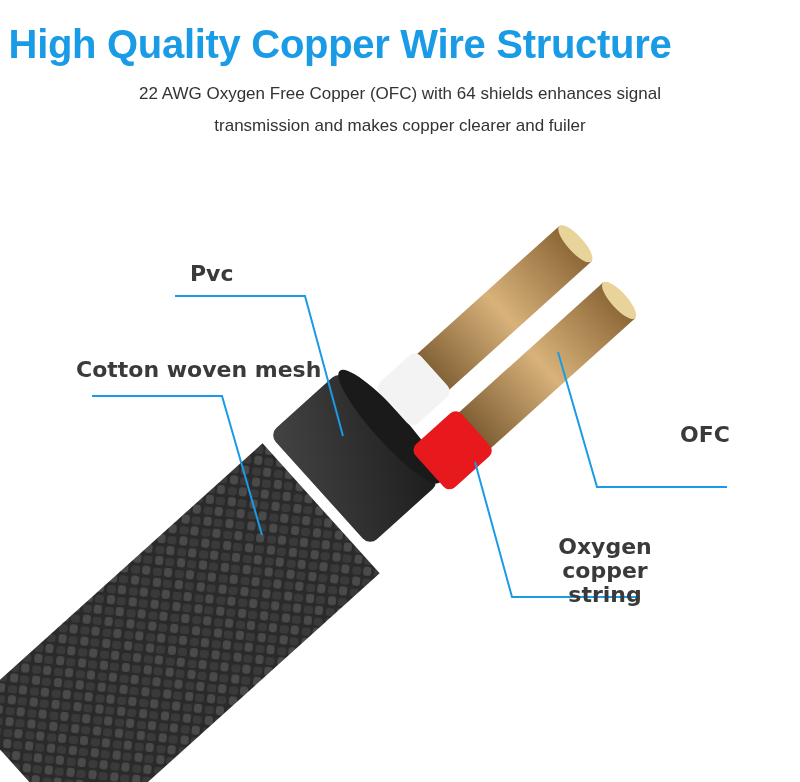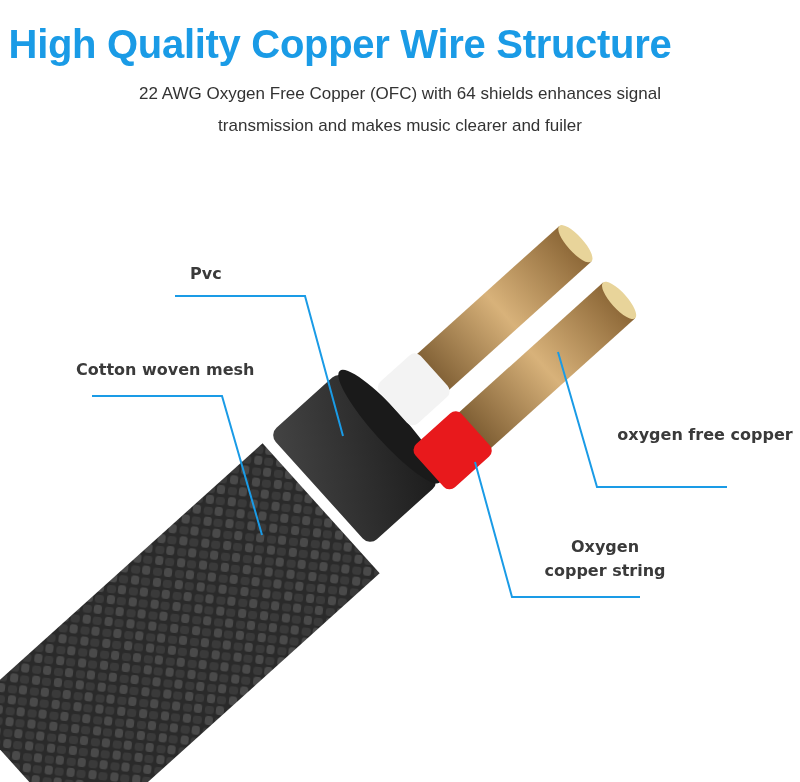--- a/index.html
+++ b/index.html
@@ -1,27 +1,27 @@
 <!DOCTYPE html>
 <html><head>
 <meta charset="utf-8">
 <style>
   html,body{margin:0;padding:0;background:#fff;}
   body{width:800px;height:782px;position:relative;overflow:hidden;font-family:"Liberation Sans",sans-serif;}
   .title{position:absolute;left:0;top:22px;width:680px;text-align:center;font-size:40px;font-weight:bold;color:#1a9be6;letter-spacing:-0.3px;}
   .sub{position:absolute;left:0;width:800px;text-align:center;font-size:17px;color:#333;}
-  .label{position:absolute;font-family:"DejaVu Sans",sans-serif;font-weight:bold;font-size:16px;color:#3a3a3a;text-align:center;line-height:24px;}
+  .label{position:absolute;font-family:"DejaVu Sans",sans-serif;font-weight:bold;font-size:22px;color:#3a3a3a;text-align:center;line-height:24px;}
   svg.art{position:absolute;left:0;top:0;}
 </style>
 </head>
 <body>
 
 <div class="title">High Quality Copper Wire Structure</div>
 <div class="sub" style="top:84px">22 AWG Oxygen Free Copper (OFC) with 64 shields enhances signal</div>
-<div class="sub" style="top:116px">transmission and makes music clearer and fuiler</div>
+<div class="sub" style="top:116px">transmission and makes copper clearer and fuiler</div>
 
 <svg class="art" width="800" height="782" viewBox="0 0 800 782">
   <defs>
     <pattern id="weave" width="22" height="22" patternUnits="userSpaceOnUse" patternTransform="rotate(-42)">
       <rect width="22" height="22" fill="#2a2a2a"></rect>
       <rect x="1" y="2" width="9" height="8" rx="3" fill="#4a4a4a"></rect>
       <rect x="12" y="12" width="9" height="8" rx="3" fill="#4a4a4a"></rect>
       <rect x="12" y="1" width="8" height="9" rx="3" fill="#3a3a3a"></rect>
       <rect x="1" y="12" width="8" height="9" rx="3" fill="#3a3a3a"></rect>
     </pattern>
@@ -61,18 +61,18 @@
     <polyline points="175,296 305,296 343,436"></polyline>
     <polyline points="92,396 222,396 262,535"></polyline>
     <polyline points="727,487 597,487 558,352"></polyline>
     <polyline points="640,597 512,597 475,462"></polyline>
   </g>
 </svg>
 
 <div class="label" style="left:190px;top:262px;">Pvc</div>
 <div class="label" style="left:40px;top:358px;margin-left:36px;">Cotton woven mesh</div>
 <div class="label" style="left:610px;top:423px;width:190px;">
-  <div>oxygen free copper</div>
+  <div>OFC</div>
 </div>
 <div class="label" style="left:530px;top:535px;width:150px;">
   <div>Oxygen</div>
   <div>copper string</div>
 </div>
 
 </body></html>

